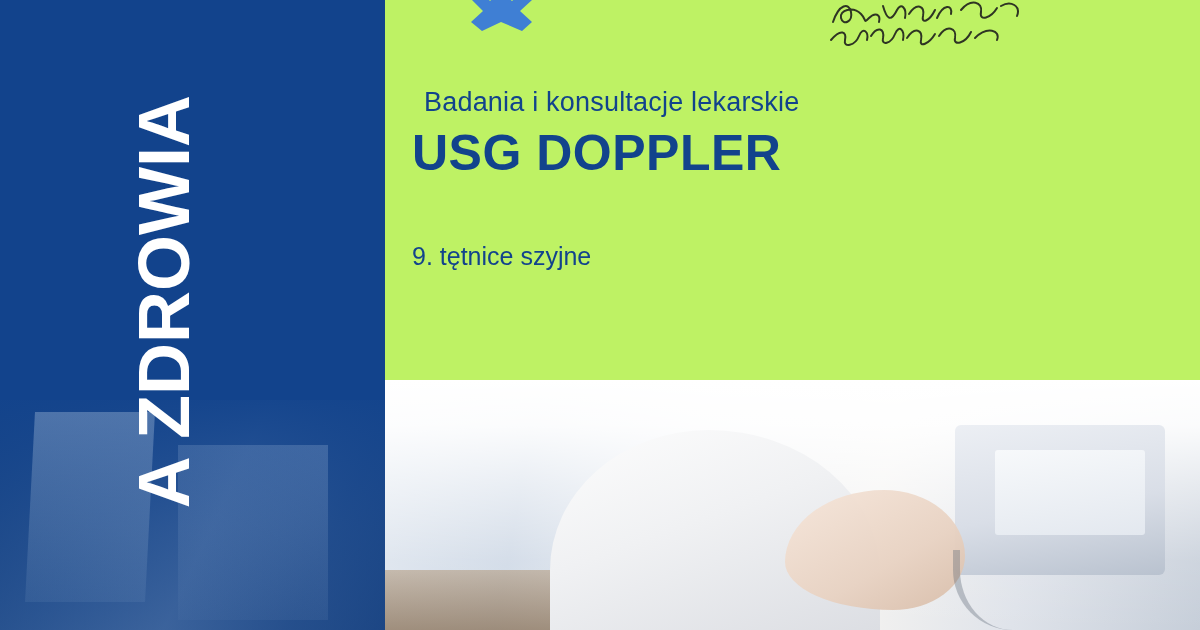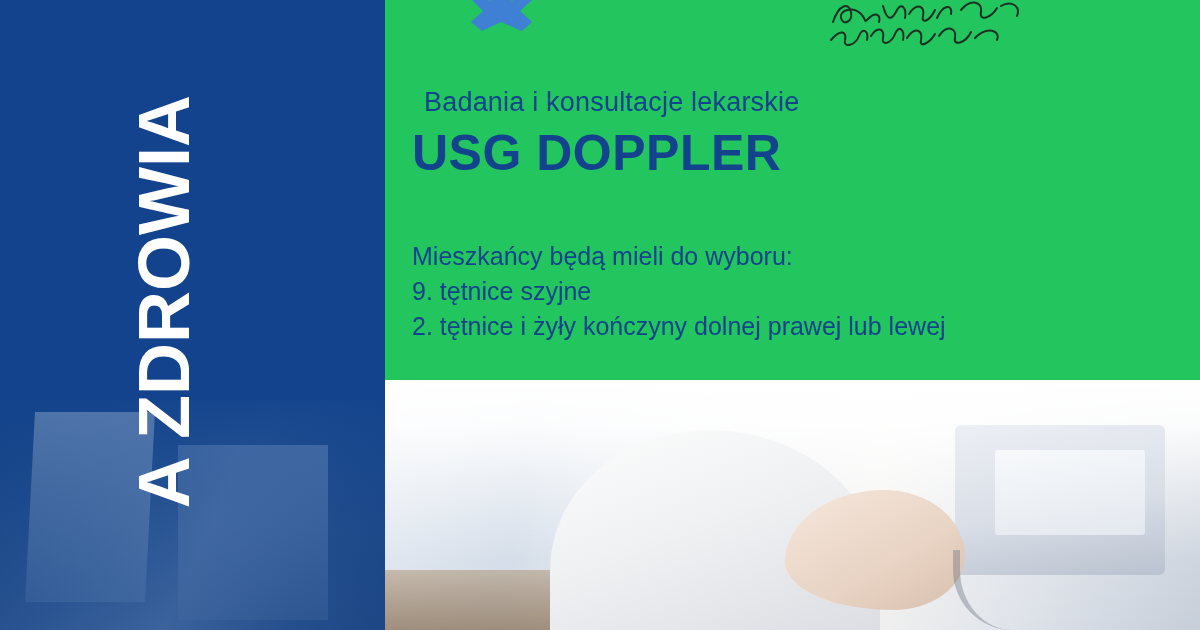--- a/index.html
+++ b/index.html
@@ -71,21 +71,21 @@
     top: 95px;
   }
 
   
   .right-area {
     position: absolute;
     left: 385px;
     top: 0;
     width: 815px;
     height: 630px;
-    background: #22c55e;
+    background: #bef264;
     overflow: hidden;
   }
 
   
   .photo-bottom {
     position: absolute;
     left: 0;
     bottom: 0;
     width: 815px;
     height: 250px;
@@ -246,21 +246,19 @@
         <path d="M176 14 C186 8, 196 14, 192 24"></path>
         <path d="M150 46 C162 34, 176 38, 172 48"></path>
       </g>
     </svg>
 
     <div class="content">
       <div class="eyebrow">Badania i konsultacje lekarskie</div>
       <div class="headline">USG DOPPLER</div>
 
       <div class="body-block">
-        <p>Mieszkańcy będą mieli do wyboru:</p>
         <p>9. tętnice szyjne</p>
-        <p>2. tętnice i żyły kończyny dolnej prawej lub lewej</p>
 
       </div>
     </div>
 
   </div>
 </div>
 
 </body></html>

